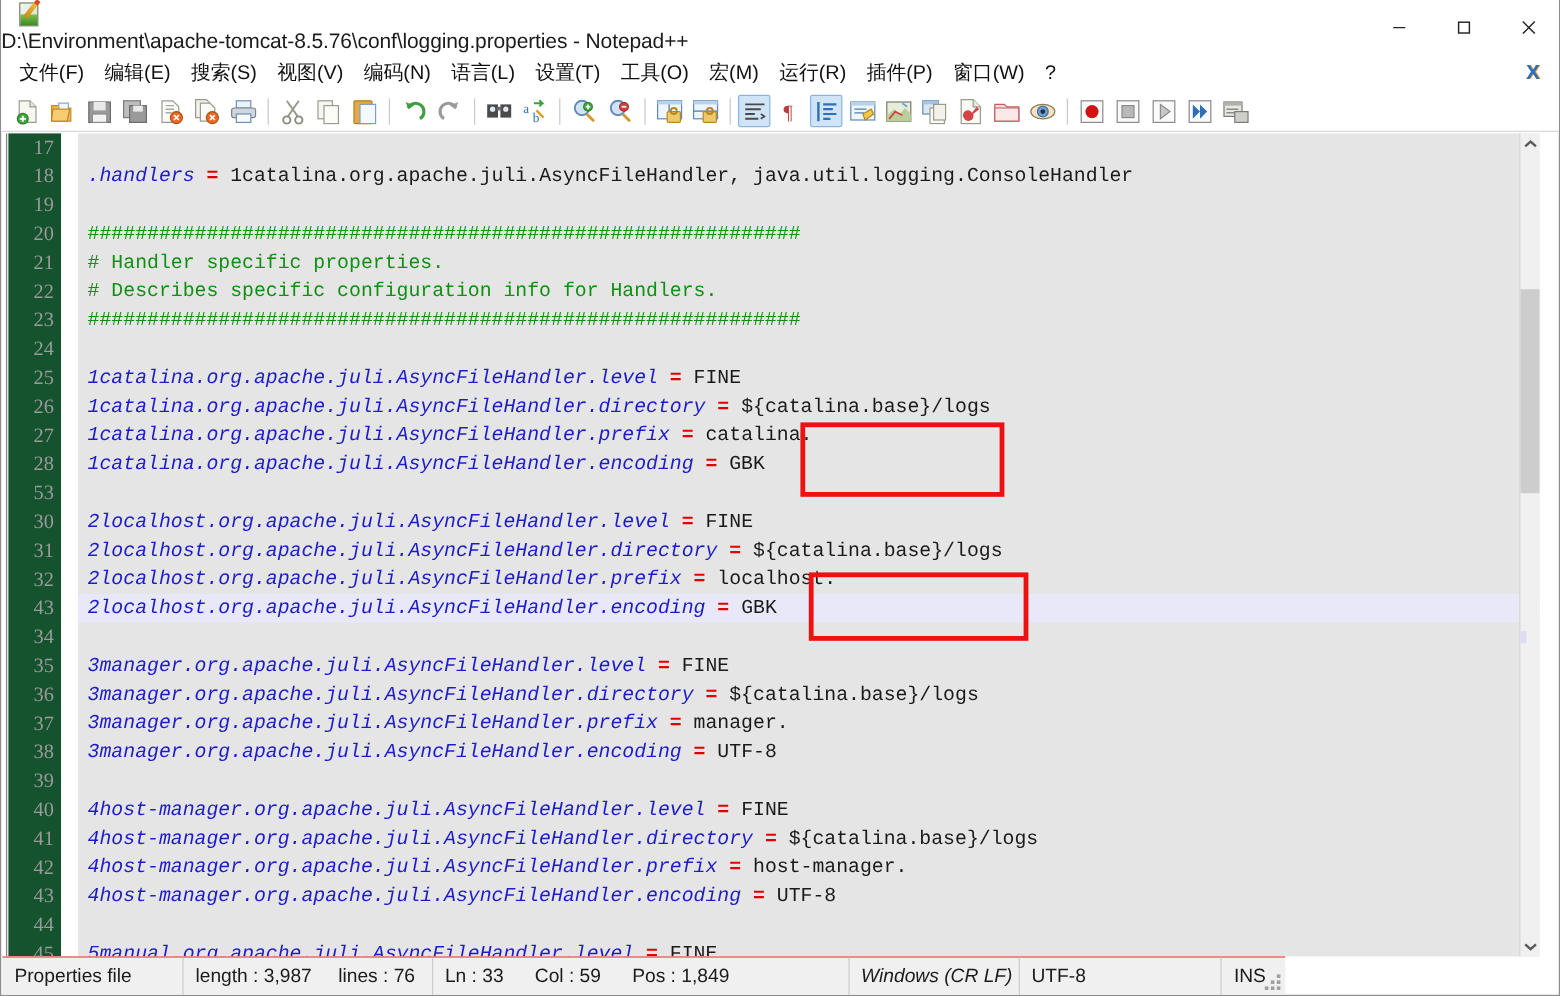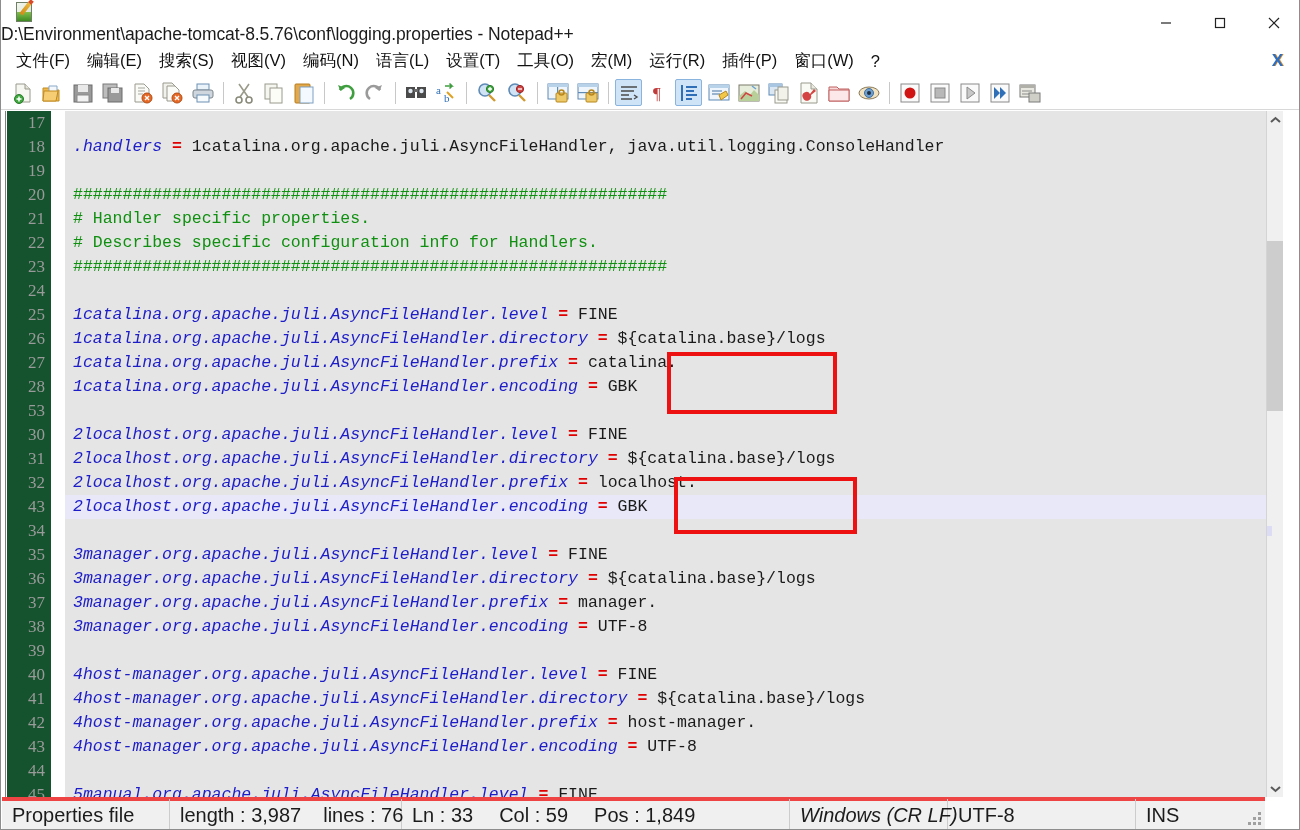--- a/index.html
+++ b/index.html
@@ -204,25 +204,25 @@
   }
   .vs-mark {
     position: absolute; left: 0; width: 5px; height: 10px;
     background: #dcdcf4;
     top: 415px;
   }
 
   
   .statusbar {
     position: absolute; left: 1px; bottom: 0;
-    width: 1263px; height: 32px;
+    width: 1069px; height: 32px;
     background: #f0f0f0;
-    border-top: 4px solid #ef4444;
+    border-top: 1px solid #ef4444;
     display: flex; align-items: center;
-    font-size: 20px; color: #1b1b1b;
+    font-size: 16px; color: #1b1b1b;
   }
   .sb-cell {
     height: 32px;
     display: flex; align-items: center;
     padding-left: 10px;
     border-right: 1px solid #cccccc;
     white-space: nowrap;
   }
   .sb-lang { width: 168px; }
   .sb-len  { width: 232px; gap: 22px; }

